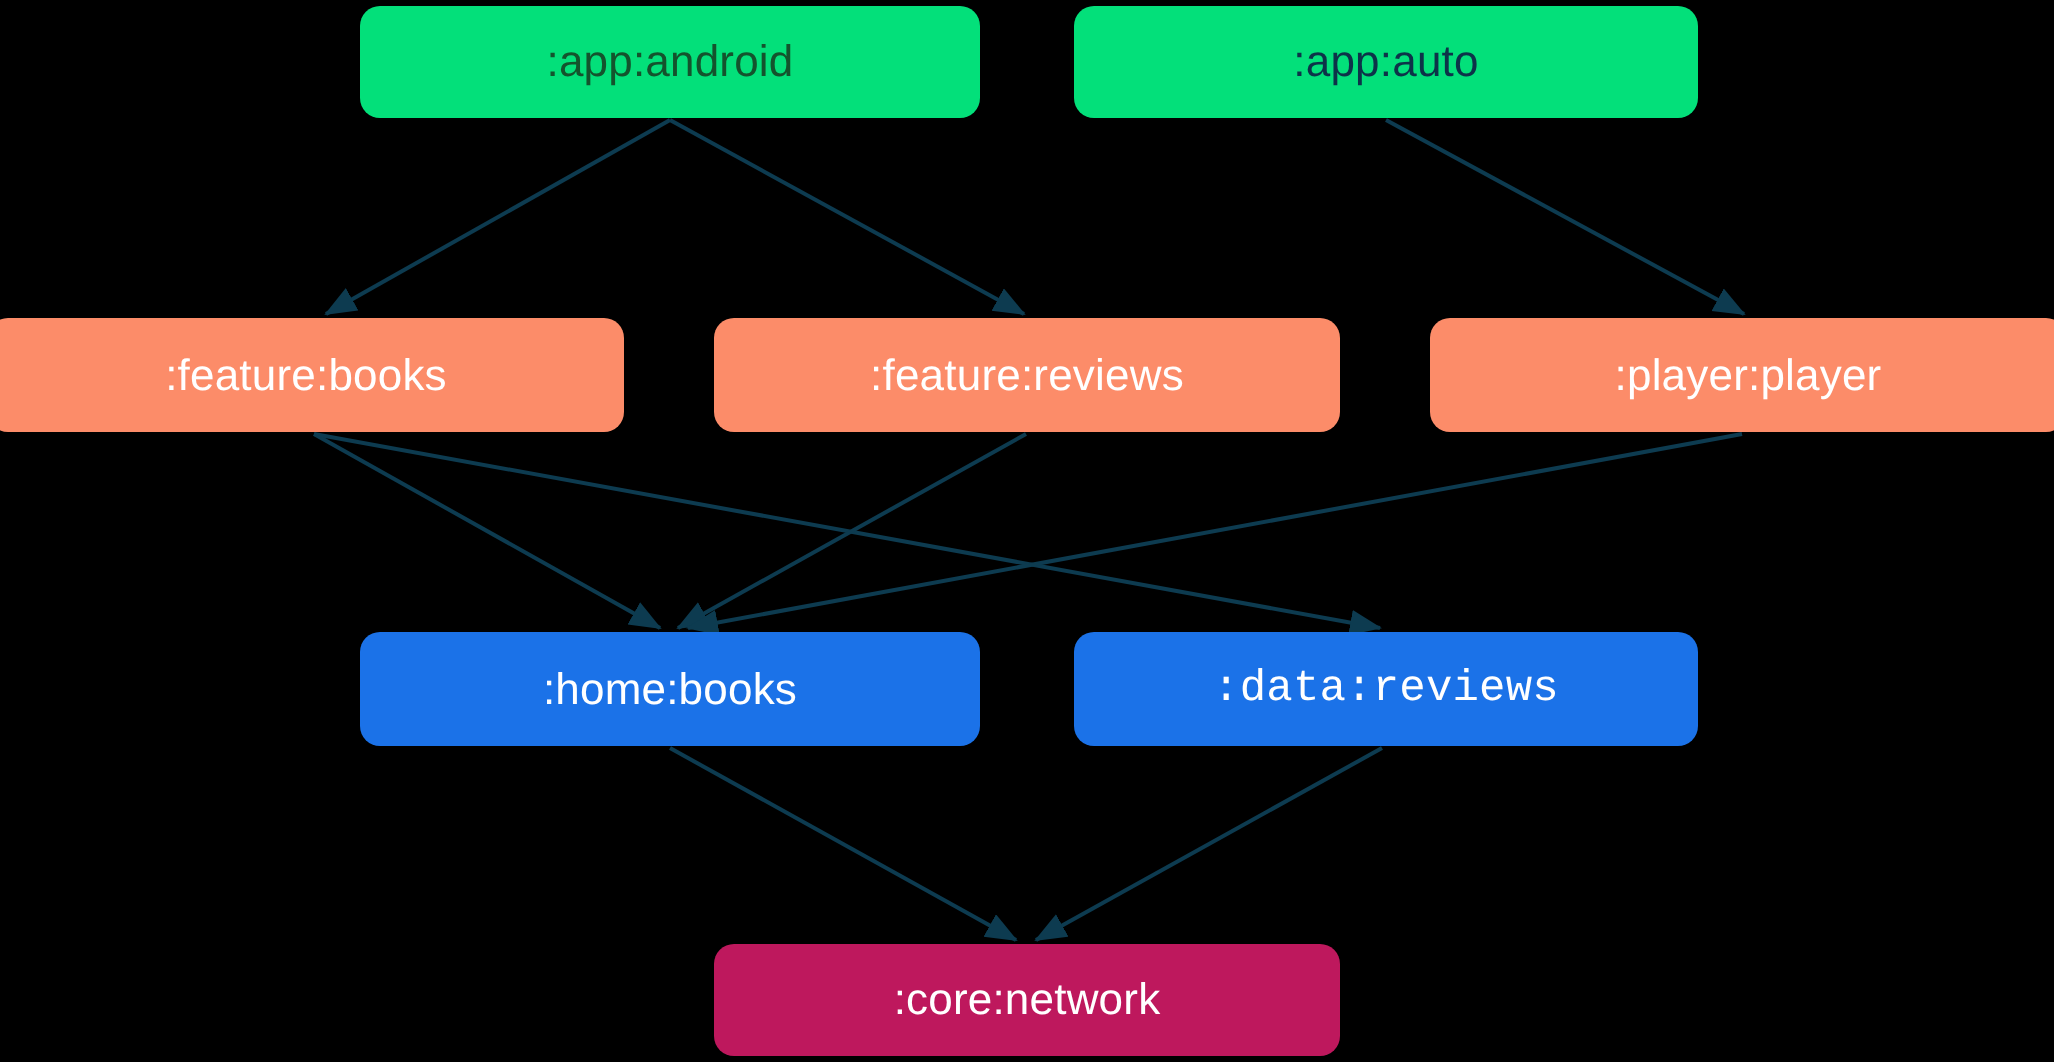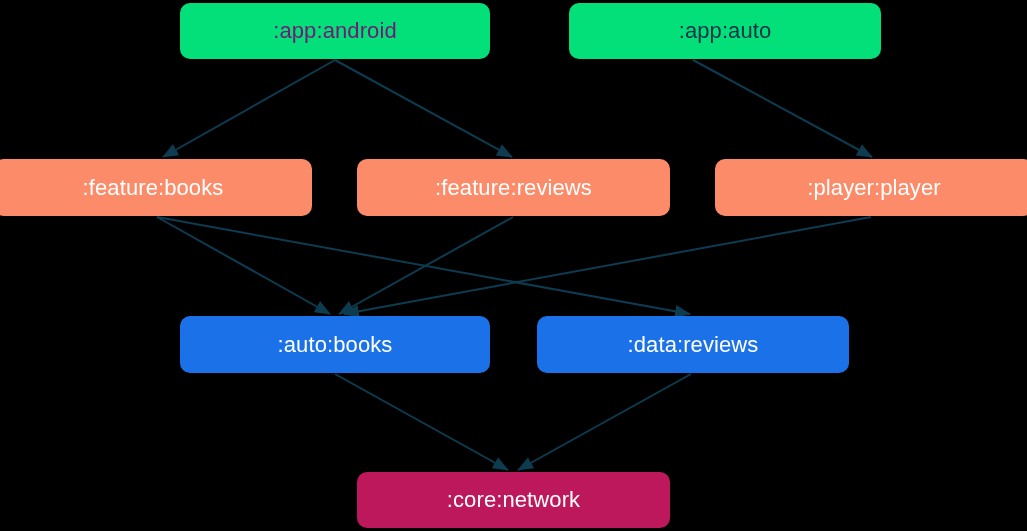--- a/index.html
+++ b/index.html
@@ -58,39 +58,39 @@
         <line x1="157" y1="217" x2="330" y2="314" stroke="#0d3b50" stroke-width="2" marker-end="url(#arrowhead)"></line>
         <line x1="157" y1="217" x2="690" y2="314" stroke="#0d3b50" stroke-width="2" marker-end="url(#arrowhead)"></line>
         <line x1="513" y1="217" x2="339" y2="314" stroke="#0d3b50" stroke-width="2" marker-end="url(#arrowhead)"></line>
         <line x1="871" y1="217" x2="344" y2="314" stroke="#0d3b50" stroke-width="2" marker-end="url(#arrowhead)"></line>
         <line x1="335" y1="374" x2="508" y2="470" stroke="#0d3b50" stroke-width="2" marker-end="url(#arrowhead)"></line>
         <line x1="691" y1="374" x2="518" y2="470" stroke="#0d3b50" stroke-width="2" marker-end="url(#arrowhead)"></line>
       </g>
   </svg>
 
   <div id="nodes-layer">
-      <div class="node" style="left: 180px; top: 3px; width: 310px; height: 56px; background: rgb(3, 224, 122); color: #701a75;">
+      <div class="node" style="left: 180px; top: 3px; width: 310px; height: 56px; background: rgb(3, 224, 122); color: #14532d;">
         <span class="node-label">:app:android</span>
       </div>
-      <div class="node" style="left: 537px; top: 3px; width: 312px; height: 56px; background: rgb(3, 224, 122); color: rgb(13, 51, 73); margin-left: 32px;">
+      <div class="node" style="left: 537px; top: 3px; width: 312px; height: 56px; background: rgb(3, 224, 122); color: rgb(13, 51, 73);">
         <span class="node-label">:app:auto</span>
       </div>
       <div class="node" style="left: -6px; top: 159px; width: 318px; height: 57px; background: rgb(252, 140, 105); color: rgb(255, 255, 255);">
         <span class="node-label">:feature:books</span>
       </div>
       <div class="node" style="left: 357px; top: 159px; width: 313px; height: 57px; background: rgb(252, 140, 105); color: rgb(255, 255, 255);">
         <span class="node-label">:feature:reviews</span>
       </div>
       <div class="node" style="left: 715px; top: 159px; width: 318px; height: 57px; background: rgb(252, 140, 105); color: rgb(255, 255, 255);">
         <span class="node-label">:player:player</span>
       </div>
       <div class="node" style="left: 180px; top: 316px; width: 310px; height: 57px; background: rgb(27, 114, 232); color: rgb(255, 255, 255);">
-        <span class="node-label">:auto:books</span>
+        <span class="node-label">:home:books</span>
       </div>
-      <div class="node" style="left: 537px; top: 316px; width: 312px; height: 57px; background: rgb(27, 114, 232); color: rgb(255, 255, 255);">
+      <div class="node" style="left: 537px; top: 316px; width: 312px; height: 57px; background: rgb(27, 114, 232); color: rgb(255, 255, 255); font-family: Liberation Mono, monospace;">
         <span class="node-label">:data:reviews</span>
       </div>
       <div class="node" style="left: 357px; top: 472px; width: 313px; height: 56px; background: #be185d; color: rgb(255, 255, 255);">
         <span class="node-label">:core:network</span>
       </div>
     </div>
 
 </div>
 
 </body></html>

